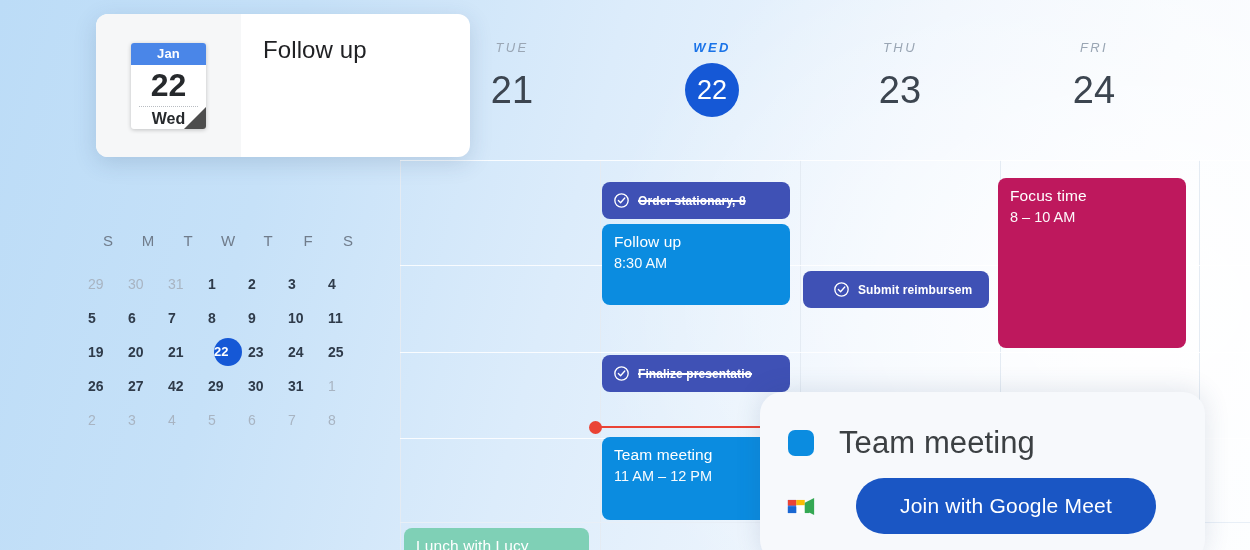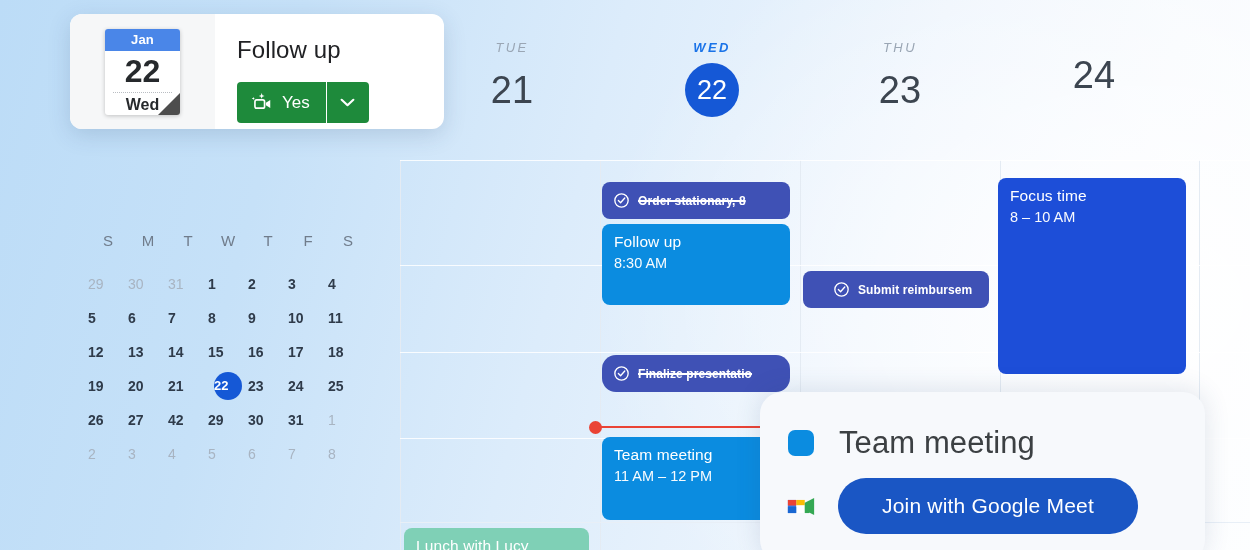--- a/index.html
+++ b/index.html
@@ -42,21 +42,21 @@
   
   #mini{position:absolute;left:88px;top:232px;width:280px;}
   #mini table{border-collapse:collapse;width:280px;}
   #mini th{font-size:15px;font-weight:400;color:#707c8b;padding:0 0 18px;width:40px;text-align:center;}
   #mini td{font-size:14px;font-weight:700;color:#2f3b4a;text-align:left;height:34px;width:40px;padding:0;}
   #mini td.muted{color:#a8b4c2;font-weight:500;}
   #mini td .sel{display:block;width:28px;height:28px;line-height:28px;border-radius:50%;
                 background:#1558d6;color:#fff;margin:0 auto;font-size:13px;font-weight:700;}
 
   
-  #notif{position:absolute;left:70px;top:14px;width:374px;height:115px;
+  #notif{position:absolute;left:96px;top:14px;width:374px;height:143px;
          background:#ffffff;border-radius:12px;box-shadow:0 6px 22px rgba(40,70,110,.17);
          display:flex;overflow:hidden;}
   #notif-left{width:145px;background:#f6f7f8;display:flex;align-items:center;justify-content:center;}
   .datechip{position:relative;width:75px;height:86px;background:#fff;border-radius:3px;
             box-shadow:0 1px 4px rgba(0,0,0,.22);overflow:hidden;}
   .datechip .mon{height:22px;background:#4a86e8;color:#fff;font-size:13px;font-weight:700;
                  display:flex;align-items:center;justify-content:center;letter-spacing:.2px;}
   .datechip .dnum{font-size:32px;font-weight:700;color:#26292c;text-align:center;line-height:38px;margin-top:1px;}
   .datechip .dash{border-top:1.5px dotted #b9bdc2;margin:2px 8px 0;}
   .datechip .dow{font-size:16px;font-weight:700;color:#26292c;text-align:center;line-height:22px;margin-top:1px;}
@@ -70,21 +70,21 @@
            font-family:inherit;}
   #yes-caret{background:#1e8a3b;width:42px;height:41px;border-left:1.5px solid #fff;
              display:flex;align-items:center;justify-content:center;cursor:pointer;}
 
   
   #popup{position:absolute;left:760px;top:392px;width:445px;height:170px;
          background:#f7f9fc;border-radius:22px;box-shadow:0 -2px 26px rgba(40,70,110,.14);}
   #pop-row1{display:flex;align-items:center;gap:25px;padding:33px 0 0 28px;}
   #pop-sq{width:26px;height:26px;border-radius:7px;background:#0b8ce0;flex:0 0 auto;}
   #pop-title{font-size:31px;color:#3c4043;font-weight:400;letter-spacing:.1px;}
-  #pop-row2{display:flex;align-items:center;gap:22px;padding:17px 0 0 26px;}
+  #pop-row2{display:flex;align-items:center;gap:40px;padding:17px 0 0 26px;}
   #meet-ico{width:30px;height:25px;flex:0 0 auto;}
   #join-btn{background:#1a56c4;color:#fff;border:none;border-radius:28px;height:56px;
             padding:0 44px;font-size:21px;font-weight:500;cursor:pointer;font-family:inherit;
             letter-spacing:.2px;}
 </style>
 </head>
 <body>
 
 <div id="cal-grid">
 
@@ -111,20 +111,21 @@
       <div class="day-num today" style="margin:0;line-height:normal;font-size:27px;font-weight:400;">22</div>
     </div>
   </div>
 
   <div class="day-head" style="left:400px;">
     <div class="day-dow">THU</div>
     <div class="day-num">23</div>
   </div>
 
   <div class="day-head" style="left:594px;">
+    <div class="day-dow">FRI</div>
     <div class="day-num">24</div>
   </div>
 
   <div class="ev task" style="left:202px;top:182px;width:188px;height:37px;background:#3f51b5;">
     <svg class="task-ico" width="17" height="17" viewBox="0 0 24 24">
       <circle cx="12" cy="12" r="9.4" fill="none" stroke="#fff" stroke-width="1.9"></circle>
       <path d="M7.6 12.1 L10.7 15.1 L16.6 8.4" fill="none" stroke="#fff" stroke-width="1.9" stroke-linecap="round" stroke-linejoin="round"></path>
     </svg>
     <span class="task-txt done">Order stationary, 8</span>
   </div>
@@ -135,26 +136,26 @@
   </div>
 
   <div class="ev task" style="left:403px;top:271px;width:186px;height:37px;background:#3f51b5;padding-left:30px;">
     <svg class="task-ico" width="17" height="17" viewBox="0 0 24 24">
       <circle cx="12" cy="12" r="9.4" fill="none" stroke="#fff" stroke-width="1.9"></circle>
       <path d="M7.6 12.1 L10.7 15.1 L16.6 8.4" fill="none" stroke="#fff" stroke-width="1.9" stroke-linecap="round" stroke-linejoin="round"></path>
     </svg>
     <span class="task-txt">Submit reimbursem</span>
   </div>
 
-  <div class="ev" style="left:598px;top:178px;width:188px;height:196px;background:#1d4ed8;">
+  <div class="ev" style="left:598px;top:178px;width:188px;height:170px;background:#be185d;">
     <div class="ev-title">Focus time</div>
     <div class="ev-time">8 – 10 AM</div>
   </div>
 
-  <div class="ev task" style="left:202px;top:355px;width:188px;height:37px;background:#3f51b5;border-radius:14px;">
+  <div class="ev task" style="left:202px;top:355px;width:188px;height:37px;background:#3f51b5;">
     <svg class="task-ico" width="17" height="17" viewBox="0 0 24 24">
       <circle cx="12" cy="12" r="9.4" fill="none" stroke="#fff" stroke-width="1.9"></circle>
       <path d="M7.6 12.1 L10.7 15.1 L16.6 8.4" fill="none" stroke="#fff" stroke-width="1.9" stroke-linecap="round" stroke-linejoin="round"></path>
     </svg>
     <span class="task-txt done">Finalize presentatio</span>
   </div>
 
   <div class="ev" style="left:202px;top:437px;width:188px;height:83px;background:#0b8ce0;">
     <div class="ev-title">Team meeting</div>
     <div class="ev-time">11 AM – 12 PM</div>
@@ -192,29 +193,20 @@
         <td>4</td>
       </tr>
       <tr>
         <td>5</td>
         <td>6</td>
         <td>7</td>
         <td>8</td>
         <td>9</td>
         <td>10</td>
         <td>11</td>
-      </tr>
-      <tr>
-        <td>12</td>
-        <td>13</td>
-        <td>14</td>
-        <td>15</td>
-        <td>16</td>
-        <td>17</td>
-        <td>18</td>
       </tr>
       <tr>
         <td>19</td>
         <td>20</td>
         <td>21</td>
         <td>
           <span class="sel">22</span>
         </td>
         <td>23</td>
         <td>24</td>
@@ -247,36 +239,20 @@
     <div class="datechip">
       <div class="mon">Jan</div>
       <div class="dnum">22</div>
       <div class="dash"></div>
       <div class="dow">Wed</div>
       <div class="fold"></div>
     </div>
   </div>
   <div id="notif-right">
     <div id="notif-title">Follow up</div>
-    <div id="yes-group">
-      <button id="yes-btn">
-        <svg width="23" height="21" viewBox="0 0 26 24">
-          <rect x="5.5" y="9" width="11" height="9.5" rx="2" fill="none" stroke="#fff" stroke-width="1.9"></rect>
-          <path d="M18 12.3 L23 9.2 V18.3 L18 15.2 Z" fill="#fff"></path>
-          <path d="M13.2 1.2 L14.1 3.6 L16.5 4.5 L14.1 5.4 L13.2 7.8 L12.3 5.4 L9.9 4.5 L12.3 3.6 Z" fill="#fff"></path>
-          <path d="M3.6 5.6 L4.1 6.9 L5.4 7.4 L4.1 7.9 L3.6 9.2 L3.1 7.9 L1.8 7.4 L3.1 6.9 Z" fill="#fff"></path>
-        </svg>
-        <span>Yes</span>
-      </button>
-      <div id="yes-caret">
-        <svg width="15" height="9" viewBox="0 0 16 10">
-          <path d="M1.5 2 L8 8 L14.5 2" fill="none" stroke="#fff" stroke-width="2.4" stroke-linecap="round" stroke-linejoin="round"></path>
-        </svg>
-      </div>
-    </div>
   </div>
 </div>
 
 <div id="popup">
   <div id="pop-row1">
     <div id="pop-sq"></div>
     <div id="pop-title">Team meeting</div>
   </div>
   <div id="pop-row2">
     <svg id="meet-ico" viewBox="0 0 32 26">

